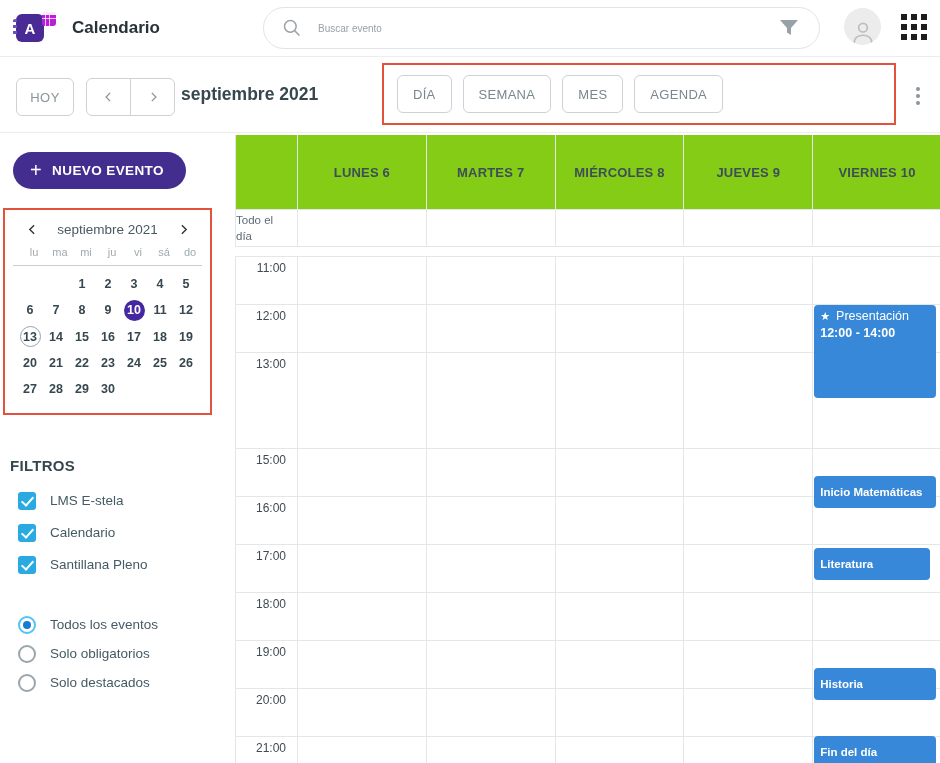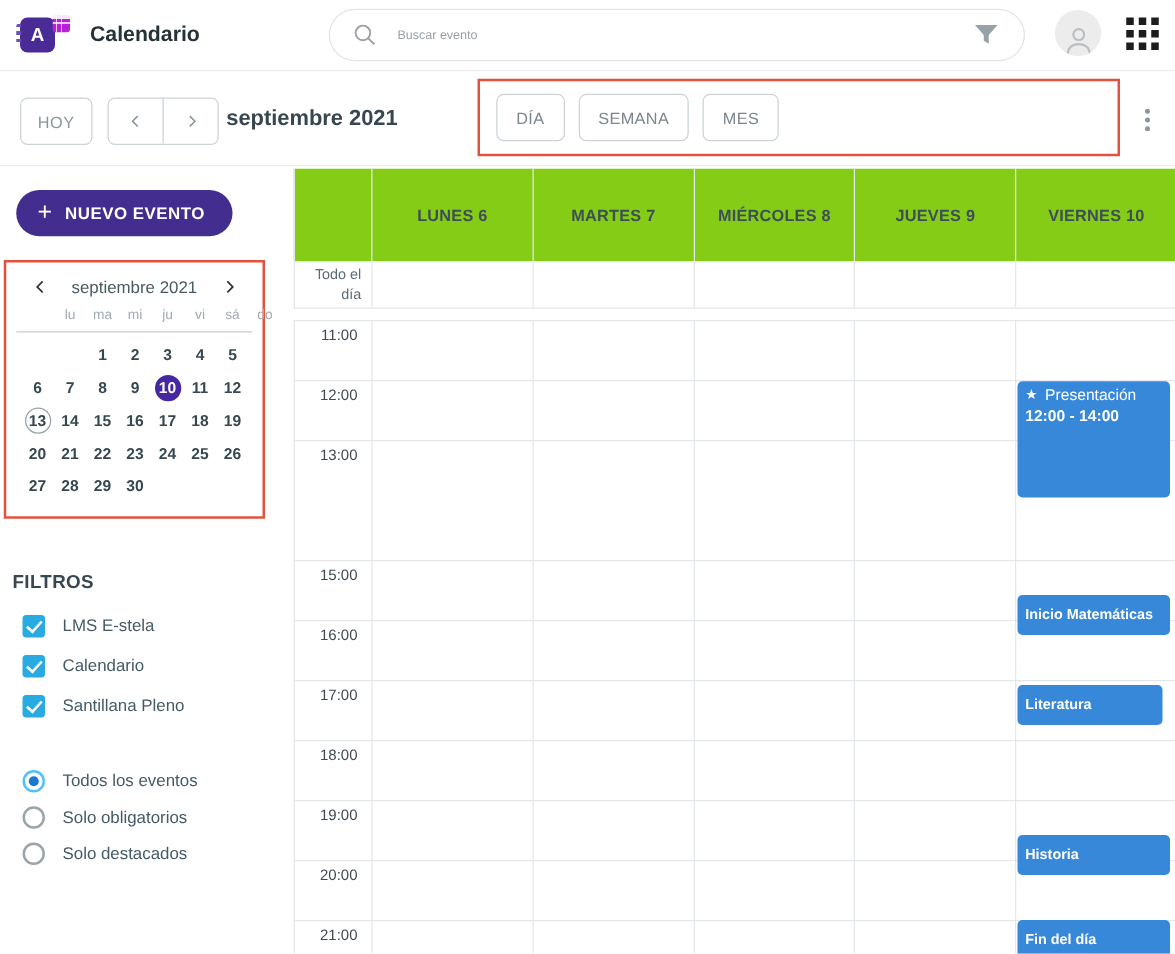--- a/index.html
+++ b/index.html
@@ -39,21 +39,21 @@
   .kebab { position:absolute; left:906px; top:23px; width:24px; height:30px; border:none; background:none; display:flex; flex-direction:column; align-items:center; justify-content:center; gap:3px; cursor:pointer; }
   .kebab i { width:4px; height:4px; border-radius:50%; background:#8b959c; }
   
   .sidebar { position:absolute; left:0; top:133px; width:235px; height:630px; background:#fff; }
   .new-event-btn { position:absolute; left:13px; top:19px; height:37px; padding:0 22px 0 17px; border-radius:19px; border:none; background:var(--accent-purple,#432e8f); color:#fff; font-weight:bold; font-size:13.5px; letter-spacing:.4px; display:flex; align-items:center; gap:10px; font-family:inherit; cursor:pointer; }
   .plus-icon { font-size:20px; font-weight:normal; line-height:1; margin-top:-2px; }
   .mini-box { position:absolute; left:3px; top:75px; width:209px; height:207px; border:2px solid var(--annotation-red,#e2523d); background:#fff; }
   .mini-head { display:flex; align-items:center; padding:11px 19px 0 19px; }
   .mini-chev { border:none; background:none; cursor:pointer; width:16px; height:16px; display:flex; align-items:center; justify-content:center; padding:0; }
   .mini-title { flex:1; text-align:center; font-size:13.5px; color:#4a5a63; }
-  .mini-dow { display:grid; grid-template-columns:repeat(7,26px); padding-left:16px; margin-top:9px;margin-left:22px; }
+  .mini-dow { display:grid; grid-template-columns:repeat(7,26px); padding-left:16px; margin-top:9px; }
   .mini-dow-cell { text-align:center; font-size:11px; color:#a0abb1; }
   .mini-divider { margin:7px 8px 0 8px; border-top:1px solid #c9ced1; }
   #mini-weeks { padding-left:12px; margin-top:5px; }
   .mini-week { display:grid; grid-template-columns:repeat(7,26px); height:26.3px; }
   .mini-day { display:flex; align-items:center; justify-content:center; cursor:pointer; }
   .mini-day-num { width:21px; height:21px; border-radius:50%; display:flex; align-items:center; justify-content:center; font-size:12.5px; font-weight:bold; color:#37474f; }
   .mini-day-num.sel { background:var(--selected-day-purple,#4527a0); color:#fff; }
   .mini-day-num.today { border:1px solid #98a2a8; }
   .filters-heading { position:absolute; left:10px; top:324px; font-size:15px; font-weight:bold; color:#37474f; letter-spacing:.3px; }
   #filter-checks { position:absolute; left:18px; top:358px; }
@@ -64,21 +64,21 @@
   #filter-radios { position:absolute; left:18px; top:482px; }
   .radio-row { display:flex; align-items:center; gap:14px; margin-bottom:10px; cursor:pointer; height:19px; }
   .radio { width:18px; height:18px; border-radius:50%; border:2px solid #9aa5ab; position:relative; flex:0 0 auto; background:#fff; }
   .radio.selected { border-color:var(--radio-blue,#4fc3f7); }
   .radio.selected::after { content:""; position:absolute; left:3px; top:3px; width:8px; height:8px; border-radius:50%; background:var(--radio-dot-blue,#1c79d0); }
   
   .day-header { position:absolute; left:235px; top:135px; width:705px; height:74px; display:flex; border-left:1px solid #e4e7e9; background:#84cc16; }
   .day-head-spacer { width:61px; flex:0 0 auto; }
   .day-head-cell { width:128.8px; flex:0 0 auto; display:flex; align-items:center; justify-content:center; font-size:13px; font-weight:bold; color:#3e4e58; letter-spacing:.2px; border-left:1px solid #e4e7e9; }
   .allday-row { position:absolute; left:235px; top:209px; width:705px; height:38px; border-top:1px solid #e4e7e9; border-bottom:1px solid #e4e7e9; border-left:1px solid #e4e7e9; background:#fff; }
-  .allday-label { position:absolute; left:0; top:3px; width:53px; text-align:right; font-size:11.5px; line-height:1.35; color:#5d6b76; }
+  .allday-label { position:absolute; left:0; top:3px; width:53px; font-size:11.5px; line-height:1.35; color:#5d6b76; }
   .vline { position:absolute; top:0; bottom:0; width:0; border-left:1px solid #e4e7e9; }
   .time-grid { position:absolute; left:235px; top:256px; width:705px; height:507px; border-left:1px solid #e4e7e9; overflow:hidden; background:#fff; }
   .hour-row { position:absolute; left:0; width:705px; height:48px; border-top:1px solid #e4e7e9; }
   .hour-label { position:absolute; left:0; top:4px; width:50px; text-align:right; font-size:12px; color:#3f4a51; }
   .event { position:absolute; background:var(--event-blue,#3788d8); border-radius:4px; color:#fff; padding:4px 6px; overflow:hidden; cursor:pointer; z-index:2; }
   .event-title { font-size:12.5px; display:flex; align-items:center; gap:6px; white-space:nowrap; }
   .star-icon { font-size:11px; line-height:1; }
   .event-time { font-size:12.5px; font-weight:bold; margin-top:3px; }
   .event-small { padding:16px 6px; display:flex; align-items:center; }
   .event-small .event-title { font-size:11.5px; font-weight:bold; }
@@ -135,20 +135,21 @@
       <svg width="14" height="14" viewBox="0 0 24 24" fill="none" stroke="#8a959c" stroke-width="2.2">
           <polyline points="10,5 17,12 10,19"></polyline>
         </svg>
     </button>
   </div>
   <div class="toolbar-title">septiembre 2021</div>
   <div class="views-box" id="view-buttons">
       <button class="view-btn">DÍA</button>
       <button class="view-btn">SEMANA</button>
       <button class="view-btn">MES</button>
+      <button class="view-btn">AGENDA</button>
     </div>
   <button class="kebab">
       <i></i>
       <i></i>
       <i></i>
     </button>
 </div>
 
 <div class="sidebar">
   <button class="new-event-btn">

